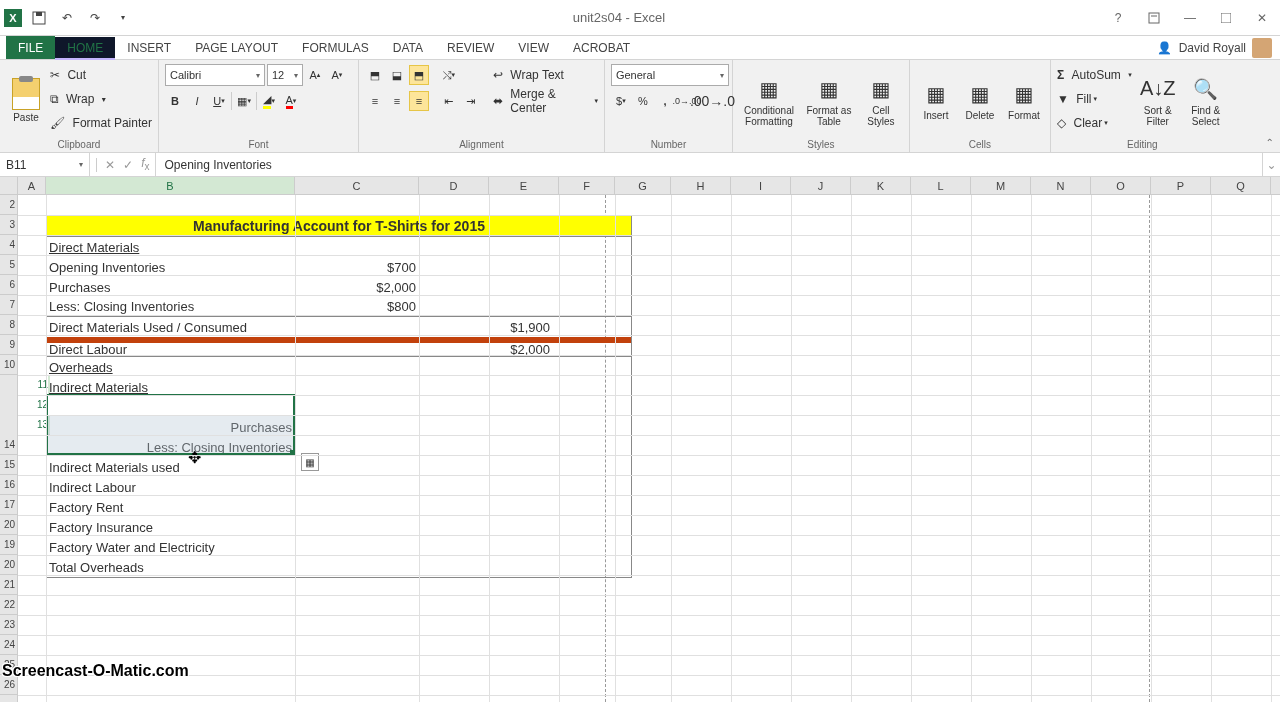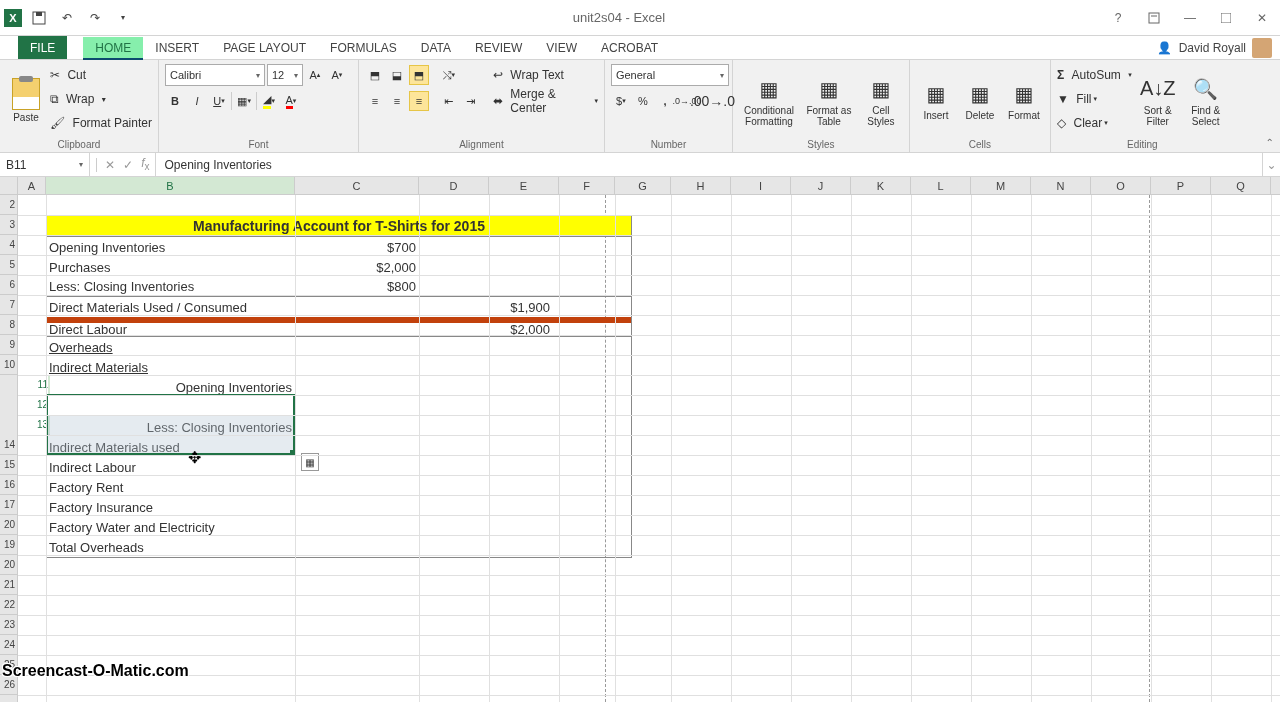--- a/index.html
+++ b/index.html
@@ -8,24 +8,24 @@
 
 .titlebar { height: 36px; background: #fff; display: flex; align-items: center; padding: 0 4px; border-bottom: 1px solid #d4d4d4; }
 .titlebar-left { display: flex; align-items: center; gap: 6px; }
 .excel-icon { width: 18px; height: 18px; background: #217346; display: flex; align-items: center; justify-content: center; color: #fff; font-weight: bold; font-size: 11px; }
 .qat-btn { width: 22px; height: 22px; display: flex; align-items: center; justify-content: center; color: #444; cursor: pointer; }
 .titlebar-center { flex: 1; text-align: center; color: #666; font-size: 13px; }
 .titlebar-right { display: flex; align-items: center; gap: 8px; }
 .win-btn { width: 28px; height: 20px; display: flex; align-items: center; justify-content: center; color: #666; cursor: pointer; }
 
 
-.ribbon-tabs { height: 24px; display: flex; align-items: stretch; background: #fff; border-bottom: 1px solid #d4d4d4; padding-left: 18px; text-align: right; }
+.ribbon-tabs { height: 24px; display: flex; align-items: stretch; background: #fff; border-bottom: 1px solid #d4d4d4; padding-left: 6px; text-align: right; }
 .tab { padding: 0 12px; display: flex; align-items: center; font-size: 12px; color: #444; cursor: pointer; text-transform: uppercase; }
 .tab.file { background: #217346; color: #fff; font-weight: normal; }
-.tab.active { color: #217346; border-bottom: 2px solid #0c4a6e; position: relative; top: 1px; background: #86efac; margin-left: 16px; }
+.tab.active { color: #217346; border-bottom: 2px solid #c4b5fd; position: relative; top: 1px; background: #0f172a; }
 .ribbon-tabs-right { margin-left: auto; display: flex; align-items: center; gap: 6px; padding-right: 8px; }
 .user-name { font-size: 12px; color: #444; }
 .avatar { width: 20px; height: 20px; background: #d4a574; border-radius: 2px; }
 
 
 .ribbon { height: 93px; background: #f1f1f1; border-bottom: 1px solid #d4d4d4; display: flex; position: relative; }
 .ribbon-group { border-right: 1px solid #d4d4d4; padding: 4px 6px 2px; display: flex; flex-direction: column; justify-content: space-between; }
 .group-body { display: flex; gap: 4px; flex: 1; }
 .group-label { text-align: center; font-size: 10px; color: #666; padding-top: 2px; position: relative; }
 
@@ -368,20 +368,25 @@
       <div class="row-h">25</div>
       <div class="row-h">26</div>
     </div>
   <div class="cells" id="cells">
 
     <div class="page-break-v" style="left:587px"></div>
     <div class="page-break-v" style="left:1131px"></div>
 
     <div class="acct-box">
       <div class="acct-title">Manufacturing Account for T-Shirts for 2015</div>
+      <div class="acct-row">
+          <div class="b underline">Direct Materials</div>
+          <div class="c"></div>
+          <div class="d"></div>
+        </div>
       <div class="acct-row">
           <div class="b">Opening Inventories</div>
           <div class="c">$700</div>
           <div class="d"></div>
         </div>
       <div class="acct-row">
           <div class="b">Purchases</div>
           <div class="c">$2,000</div>
           <div class="d"></div>
         </div>

